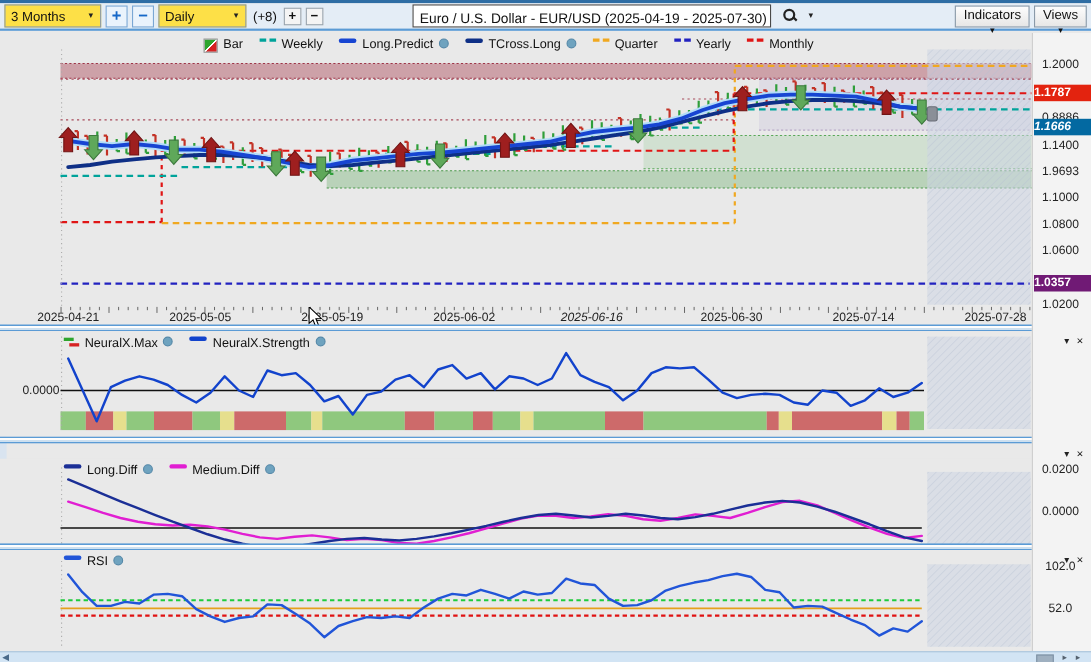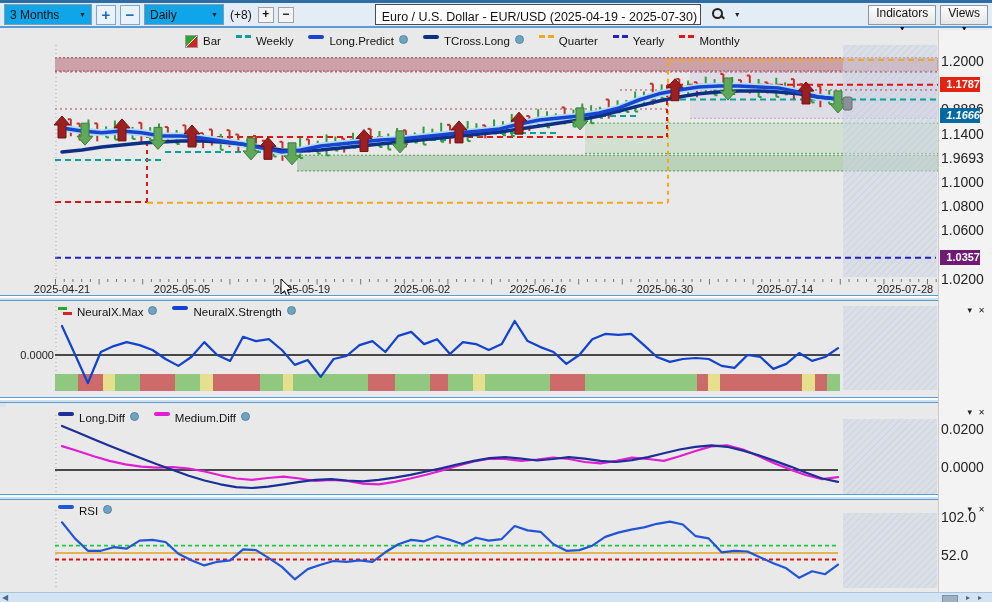--- a/index.html
+++ b/index.html
@@ -2,21 +2,21 @@
 <html><head>
 <meta charset="utf-8">
 <style>
   html,body{margin:0;padding:0;background:#c8d6e4;}
   .app{position:relative;width:992px;height:602px;background:#e9e9e9;overflow:hidden;
        font-family:"Liberation Sans",sans-serif;color:#111;}
   .topline{position:absolute;top:0;left:0;right:0;height:3px;background:#2e6da4;}
   
   .toolbar{position:absolute;top:3px;left:0;right:0;height:25px;background:#e4edf6;
            border-bottom:2px solid #5b9bd5;display:flex;align-items:center;padding:0 4px;gap:4px;box-sizing:border-box;}
-  .select{display:flex;align-items:center;justify-content:space-between;background:#0ea5e9;
+  .select{display:flex;align-items:center;justify-content:space-between;background:#fde047;
           border:1px solid #8a99a8;height:19px;padding:0 5px;font-size:12px;cursor:default;}
   .select .arr{font-size:7px;color:#222;margin-left:6px;}
   .w88{width:76px;} .w80{width:68px;}
   .zbtn{width:20px;height:20px;background:#eaf3fc;border:1px solid #7aa7d4;color:#1668c8;
         font-weight:bold;font-size:15px;line-height:16px;text-align:center;padding:0;cursor:default;}
   .zbtn.small{width:16px;height:16px;background:#f4f4f4;border:1px solid #98a3ad;color:#111;
         font-size:12px;line-height:13px;}
   .pred{font-size:12px;margin:0 2px;}
   .searchbox{margin-left:77px;width:312px;height:19px;background:#fff;border:1px solid #4a4a4a;
              font-size:12.5px;display:flex;align-items:flex-end;padding:0 6px;white-space:nowrap;overflow:hidden;}
@@ -26,42 +26,42 @@
   .arr2{font-size:7px;color:#222;margin-left:4px;}
   .gbtn{height:18px;border:1px solid #8a99a8;background:linear-gradient(#fdfdfd,#e6e6e6);
         font-size:12px;display:flex;align-items:center;gap:5px;padding:0 7px;cursor:default;flex-direction:column;}
   .gbtn .arr{font-size:7px;}
   .ml-auto{margin-left:auto;}
   
   .left-strip{position:absolute;top:30px;left:0;width:6px;height:562px;background:#d9e4f0;}
   .right-strip{position:absolute;top:30px;left:938px;width:54px;height:562px;background:#f3f3f3;border-left:1px solid #cbcbcb;box-sizing:border-box;}
   .main-chart{position:absolute;top:30px;left:0;width:938px;height:265px;background:#e9e9e9;}
   .panel{position:absolute;left:0;width:938px;background:#e9e9e9;}
-  #panel2{top:301px;height:96px;} #panel3{top:407px;height:112px;} #panel4{top:500px;height:92px;}
+  #panel2{top:301px;height:96px;} #panel3{top:417px;height:112px;} #panel4{top:500px;height:92px;}
   .sep{position:absolute;left:0;width:992px;height:6px;
        background:linear-gradient(#5b9bd5 0 1px,#fdfdfd 1px 3px,#cde0f0 3px 5px,#5b9bd5 5px 6px);}
   #sep1{top:295px;} #sep2{top:397px;} #sep3{top:494px;}
   svg{position:absolute;top:0;left:0;display:block;}
   
   .legend{position:absolute;top:4px;left:185px;display:flex;gap:15px;align-items:center;
           font-size:11.5px;color:#111;height:14px;white-space:nowrap;}
   .p-legend{left:58px;}
   .lg-item{display:flex;gap:5px;cursor:default;}
   .gl-dash{width:15px;height:0;border-top:3px dashed;}
   .gl-solid{width:16px;height:4px;border-radius:2px;}
   .gl-bar{width:13px;height:13px;background:linear-gradient(135deg,#2ea52e 46%,#ffffff 46% 54%,#d62222 54%);border:1px solid #999;box-sizing:border-box;}
   .gl-dual{position:relative;width:14px;height:10px;}
   .gl-dual i{position:absolute;display:block;width:9px;height:3px;}
   .gl-dual i:first-child{left:0;top:1px;background:#2ea52e;}
   .gl-dual i:last-child{right:0;bottom:1px;background:#d62222;}
   .info-dot{width:7px;height:7px;border-radius:50%;background:#6fa3bf;border:1px solid #5588a8;display:inline-block;}
   
-  .ytick{position:absolute;right:5px;width:46px;text-align:left;font-size:14px;color:#222;}
-  .ptag{position:absolute;left:1px;width:40px;height:15px;font-size:11px;font-weight:bold;color:#fff;
-        text-align:right;line-height:15px;}
+  .ytick{position:absolute;right:5px;width:46px;text-align:center;font-size:11px;color:#222;}
+  .ptag{position:absolute;left:1px;width:52px;height:15px;font-size:11px;font-weight:bold;color:#fff;
+        text-align:left;line-height:15px;}
   .date-label{position:absolute;width:84px;text-align:center;font-size:11px;color:#222;top:253px;}
   .yl-left{position:absolute;left:14px;width:40px;text-align:right;font-size:11px;color:#222;}
   .pc{position:absolute;font-size:9px;color:#222;line-height:9px;cursor:default;}
   
   .bottombar{position:absolute;top:592px;left:0;width:992px;height:10px;background:#d2e4f4;border-top:1px solid #aac4da;box-sizing:border-box;}
   .bb-left{position:absolute;left:2px;top:0px;font-size:8px;color:#4a6a8a;line-height:9px;cursor:default;}
   .bb-thumb{position:absolute;right:34px;top:1.5px;width:14px;height:6px;background:#9fb0c0;border:1px solid #7e92a5;cursor:default;}
   .bb-arr{position:absolute;top:0px;font-size:8px;color:#55616e;line-height:9px;cursor:default;}
   .cursor{position:absolute;left:280px;top:249px;width:14px;height:20px;pointer-events:none;}
 </style>

